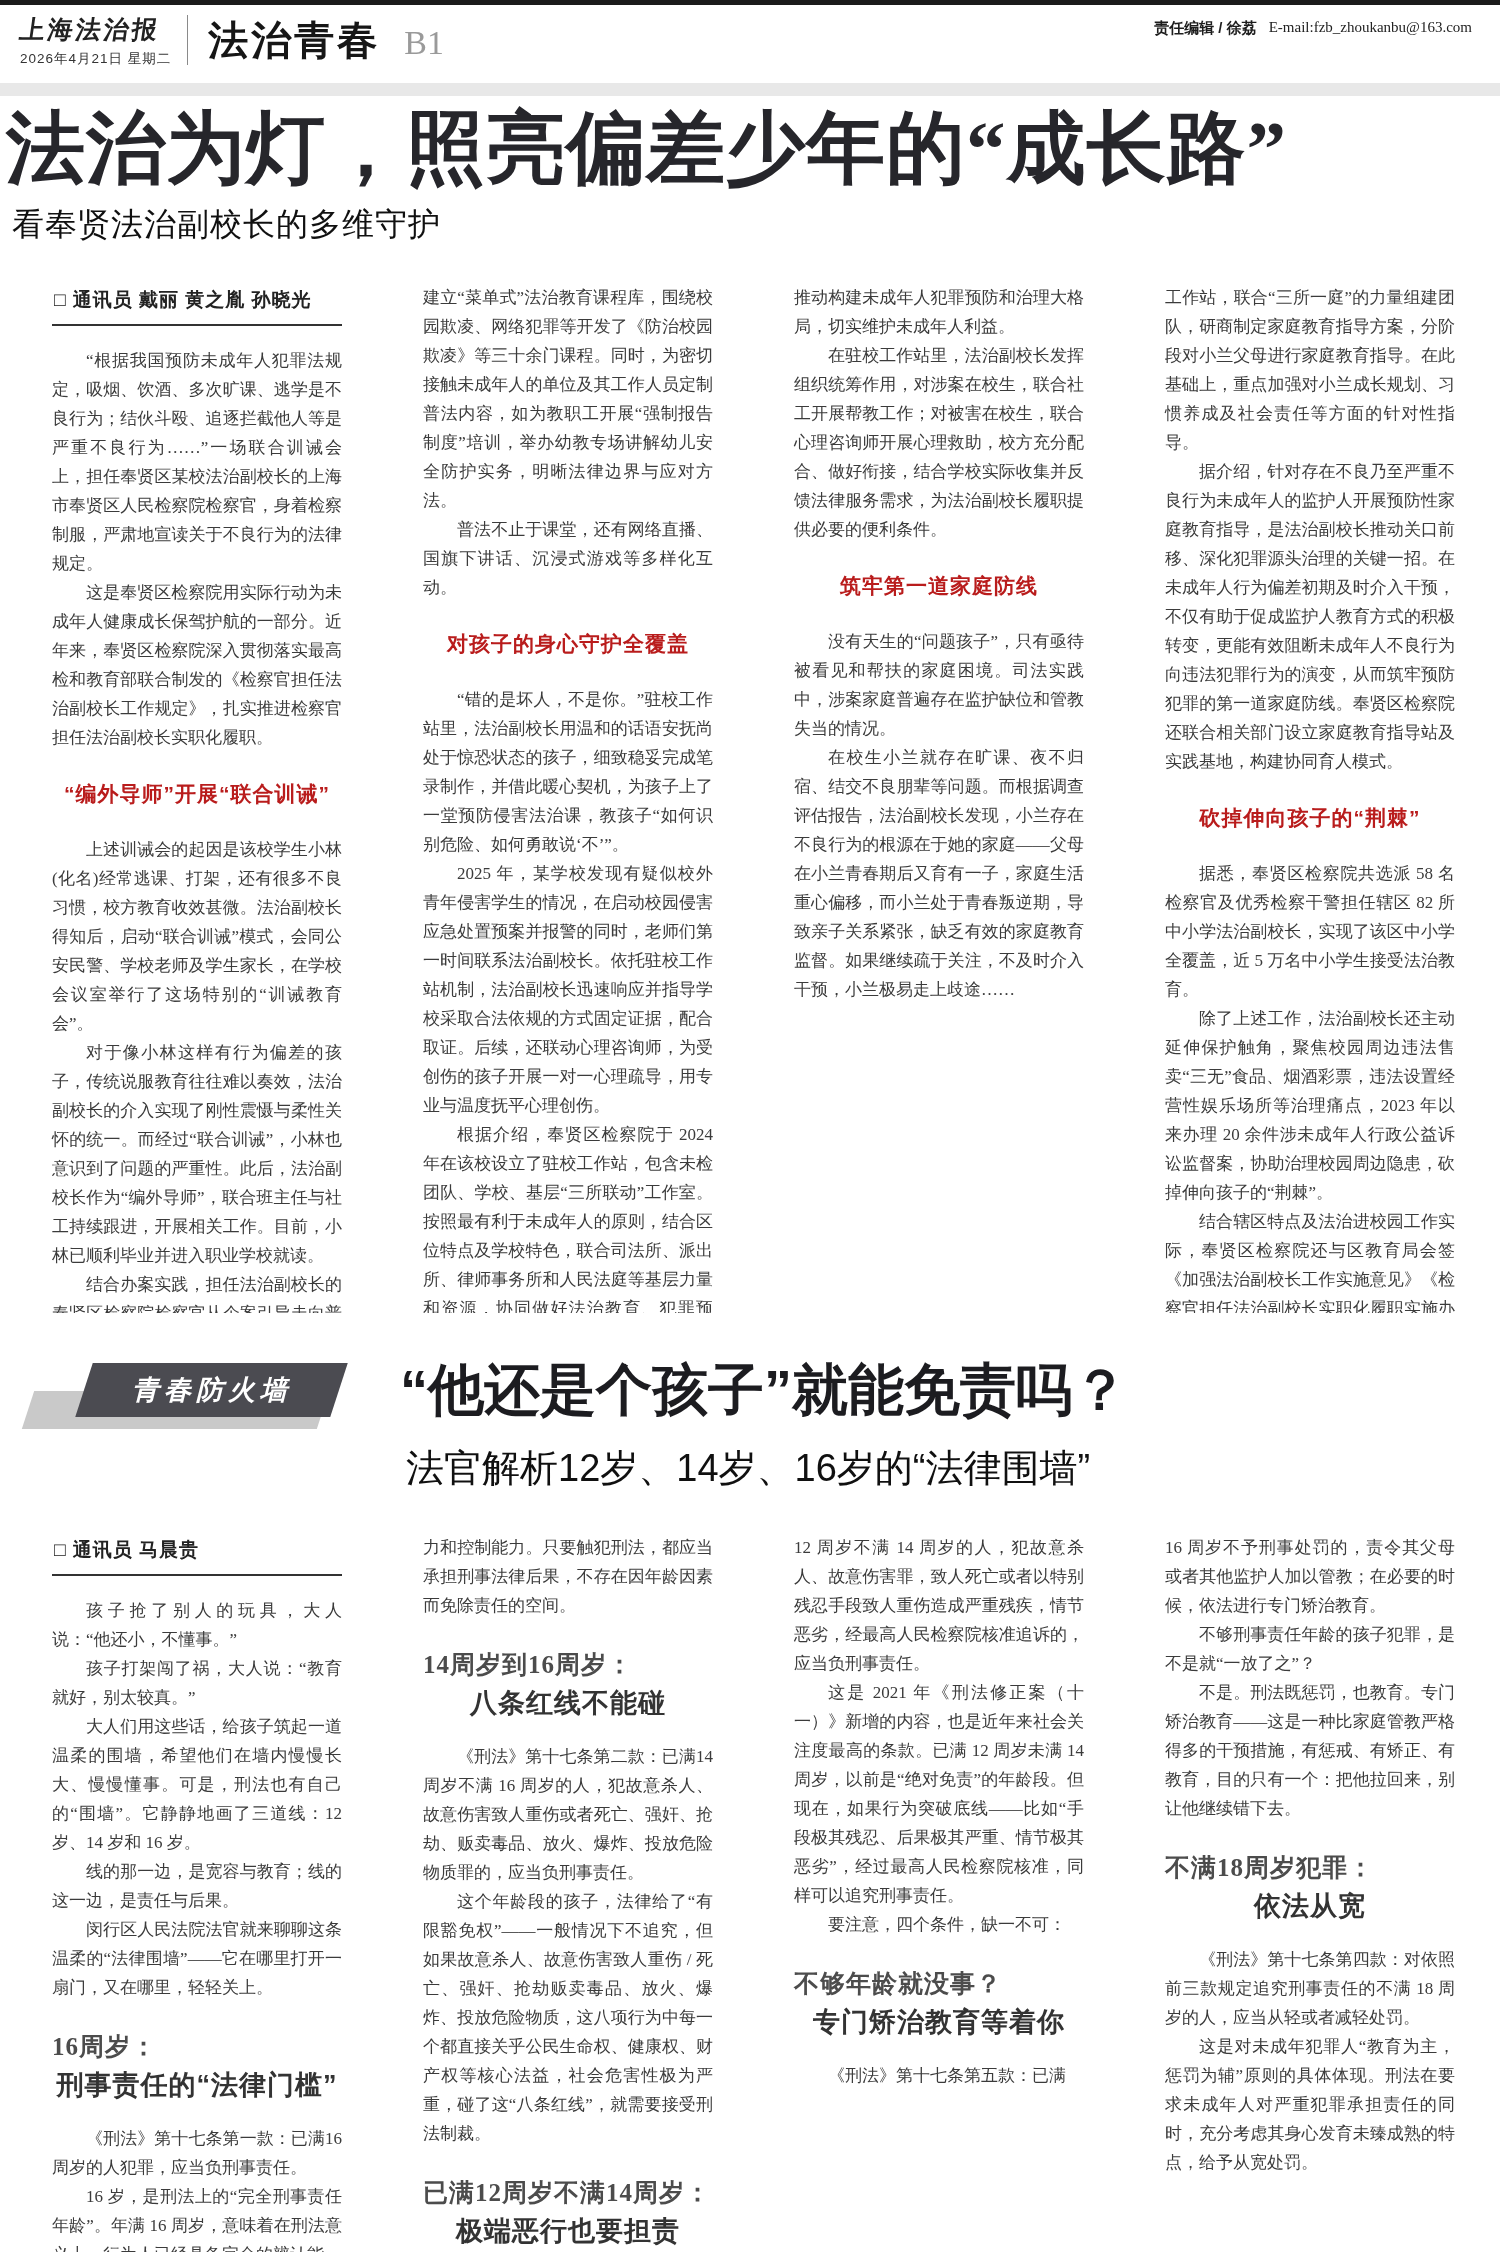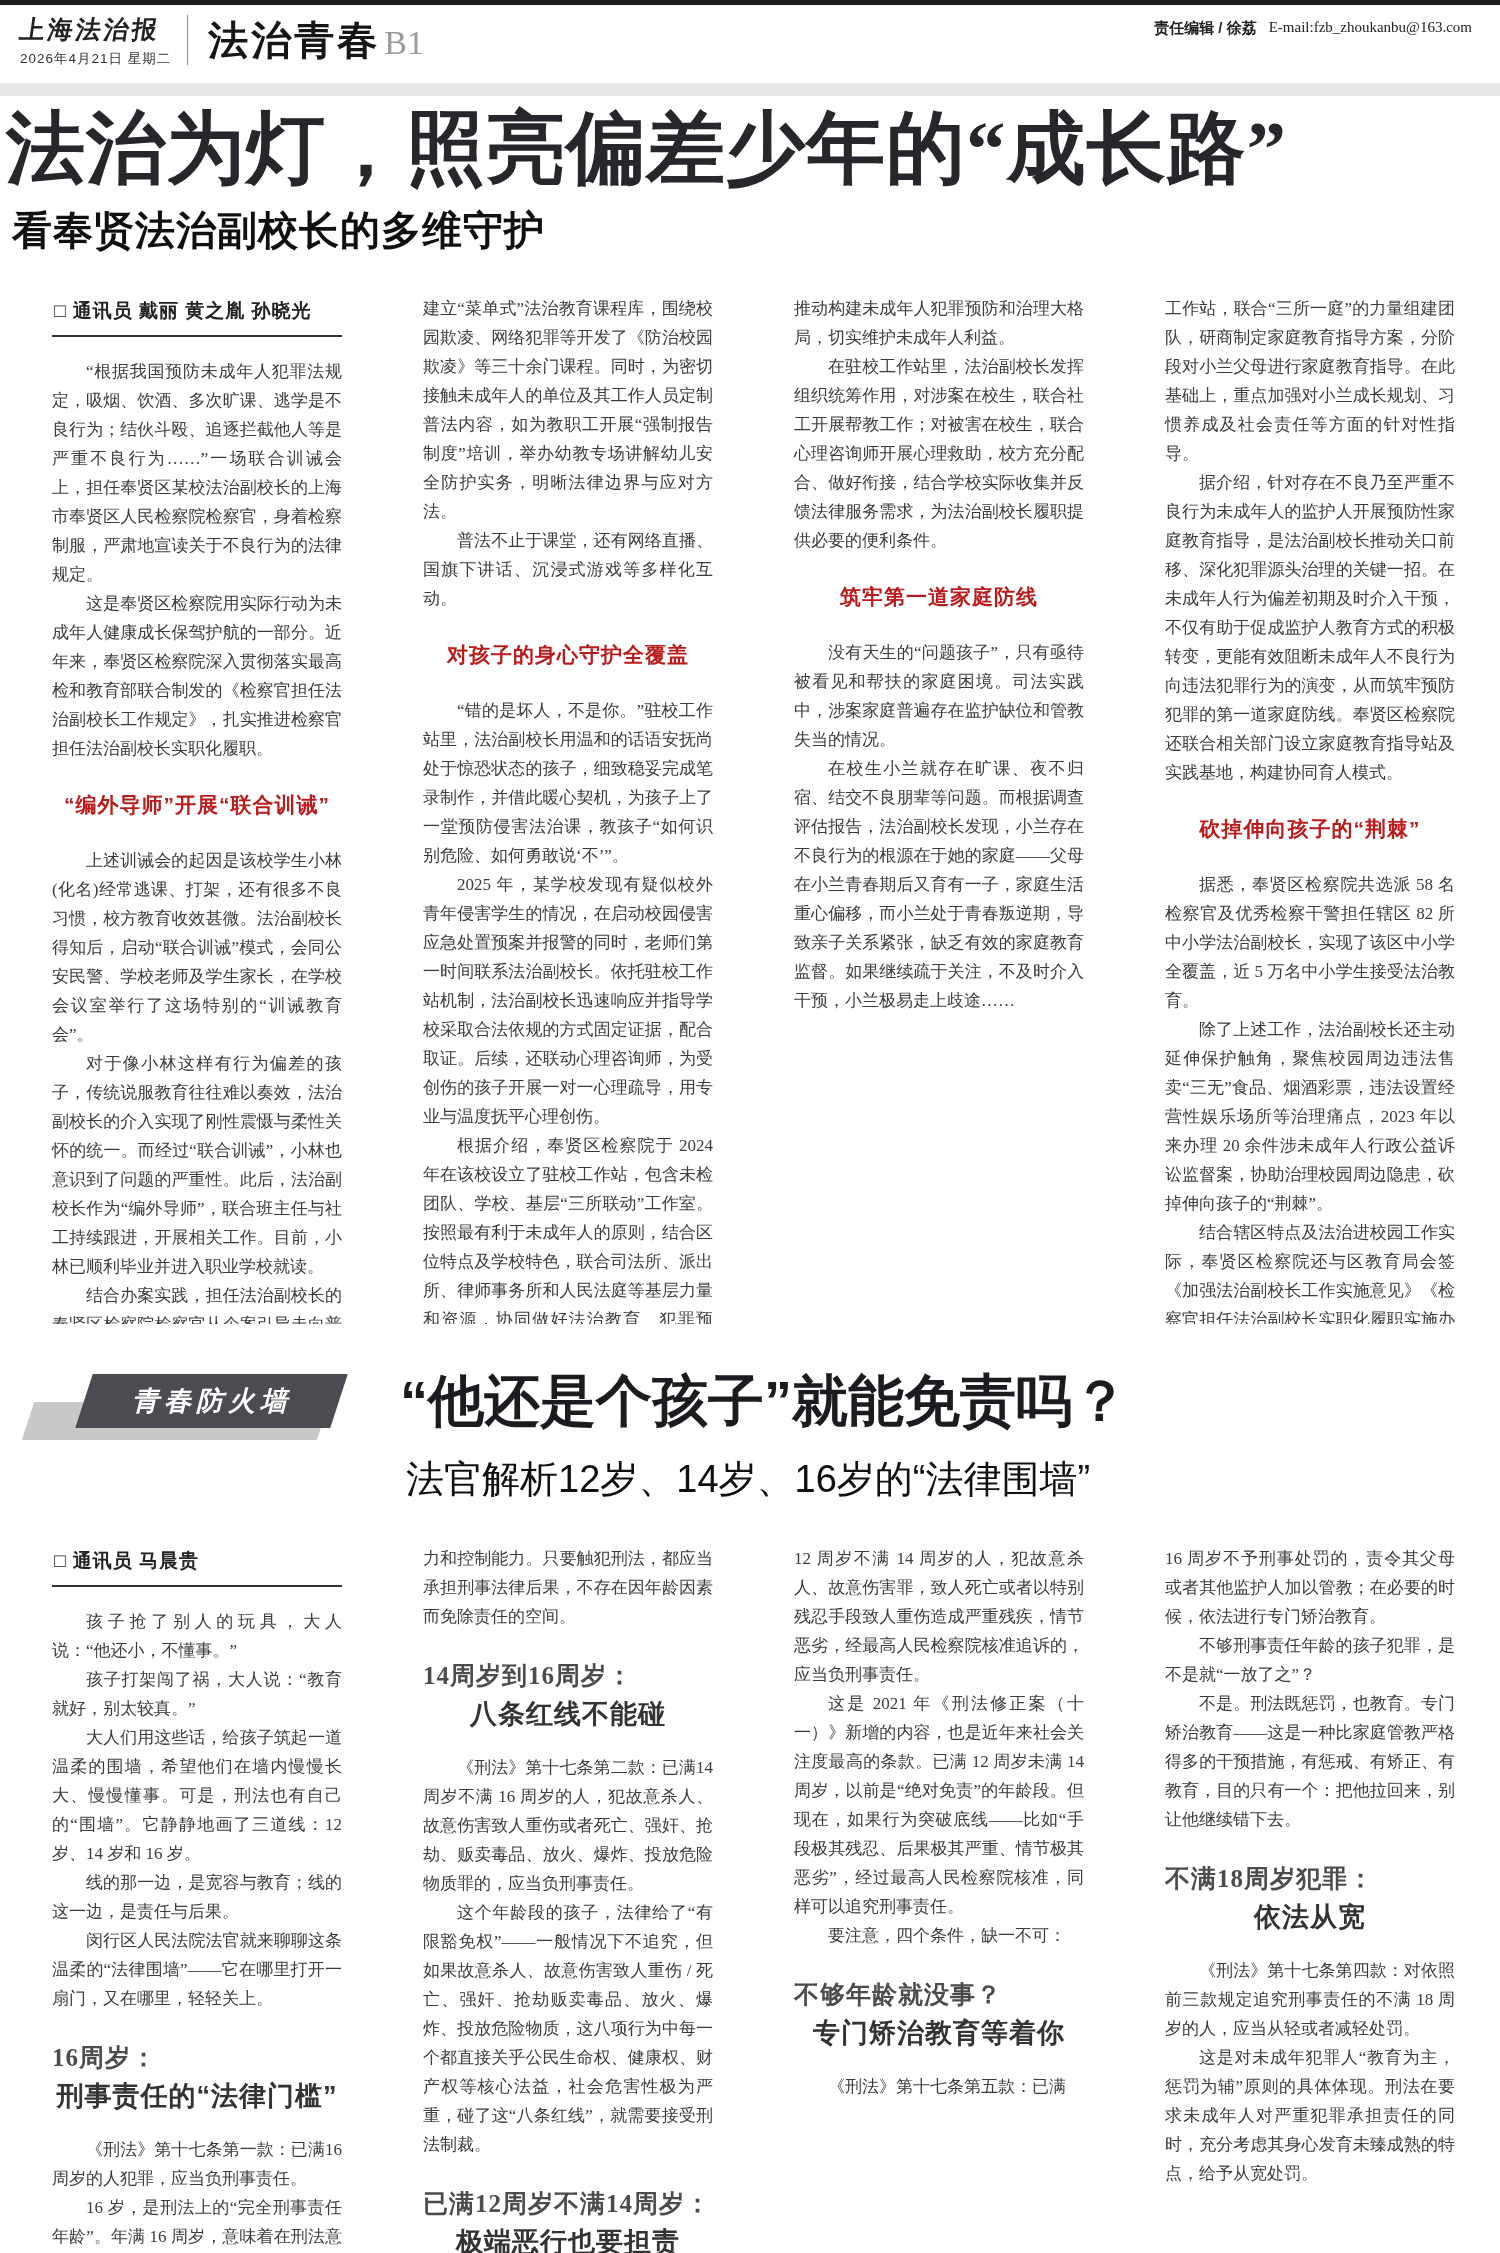--- a/index.html
+++ b/index.html
@@ -6,32 +6,32 @@
   .page{position:relative;width:1500px;height:2253px;margin:0 auto;background:#fff;overflow:hidden;
         font-family:"Liberation Serif","DejaVu Serif",serif;color:#3b3b3b;box-sizing:border-box;}
   .topbar{height:5px;background:#1b1b1b;}
   
   .hdr{display:flex;align-items:flex-start;padding:8px 28px 0 20px;height:68px;box-sizing:border-box;}
   .masthead{font-size:25px;font-weight:bold;letter-spacing:3px;color:#222;transform:skewX(-8deg);
             font-family:"Liberation Serif","DejaVu Serif",serif;}
   .hdr-date{font-size:13.5px;color:#333;margin-top:4px;letter-spacing:1px;
             font-family:"Liberation Sans","DejaVu Sans",sans-serif;}
   .vline{width:1px;background:#8a8a8a;height:50px;margin:2px 20px 0 16px;}
-  .section{display:flex;align-items:baseline;gap:4px;}
+  .section{display:flex;align-items:baseline;gap:24px;}
   .section-title{font-size:40px;font-weight:900;color:#161616;letter-spacing:3px;
                  font-family:"Liberation Sans","DejaVu Sans",sans-serif;}
   .pageno{font-size:34px;color:#9a9a9a;font-family:"Liberation Serif",serif;}
   .editor-info{margin-left:auto;display:flex;gap:12px;padding-top:6px;font-size:15px;white-space:nowrap;}
   .editor-label{font-weight:bold;color:#1d1d1d;font-family:"Liberation Sans","DejaVu Sans",sans-serif;}
   .email{color:#222;font-family:"Liberation Serif",serif;}
   
   .grayband{height:13px;background:var(--band,#e8e8e8);margin-top:10px;}
   .headline{margin:10px 0 0 6px;font-size:79px;line-height:1.08;font-weight:900;color:var(--ink,#26262b);
             letter-spacing:1px;white-space:nowrap;font-family:"Liberation Serif","DejaVu Serif",serif;}
-  .deck{margin:12px 0 0 12px;font-size:40px;color:#101010;font-weight:700;letter-spacing:1px;
+  .deck{margin:12px 0 0 12px;font-size:32px;color:#101010;font-weight:400;letter-spacing:1px;
         font-family:"Liberation Sans","DejaVu Sans",sans-serif;}
   
   .cols{display:flex;justify-content:space-between;padding:0 45px 0 8px;margin-top:36px;height:1030px;overflow:hidden;}
   .cols2{margin-top:30px;height:719px;}
   .col{width:290px;font-size:17px;line-height:29px;text-align:justify;color:#3b3b3b;margin-left:44px;}
   .byline{font-family:"Liberation Sans","DejaVu Sans",sans-serif;font-weight:bold;font-size:19px;color:#222;
           padding:2px 0 10px 2px;border-bottom:2px solid var(--rule,#333);margin-bottom:20px;letter-spacing:1px;}
   .para{margin:0;text-indent:2em;}
   .para.cont{text-indent:0;}
   .subhead{margin:28px 0 26px;font-family:"Liberation Sans","DejaVu Sans",sans-serif;font-weight:bold;

